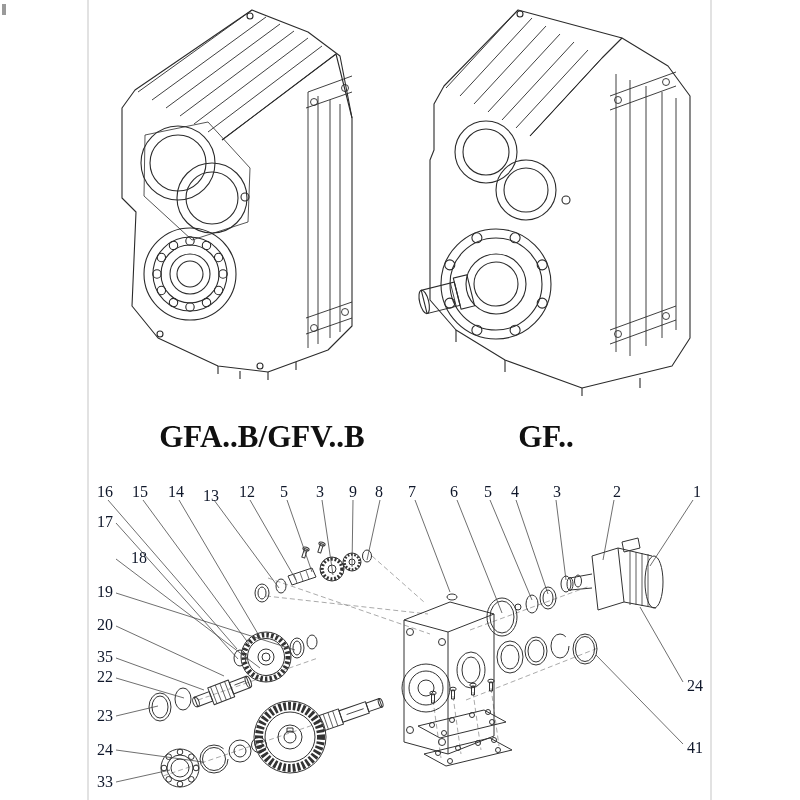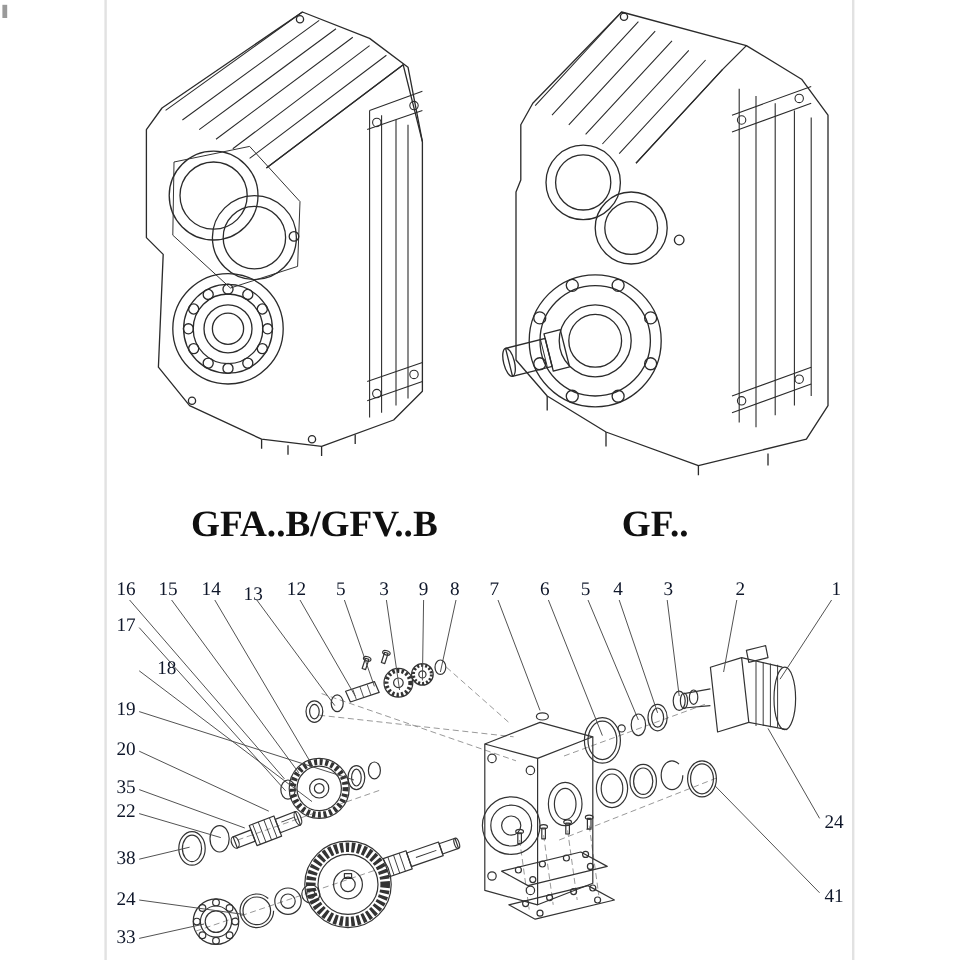--- a/index.html
+++ b/index.html
@@ -366,19 +366,19 @@
       <span class="callout" style="left: 211px; top: 496px;">13</span>
       <span class="callout" style="left: 176px; top: 492px;">14</span>
       <span class="callout" style="left: 140px; top: 492px;">15</span>
       <span class="callout" style="left: 105px; top: 492px;">16</span>
       <span class="callout" style="left: 105px; top: 522px;">17</span>
       <span class="callout" style="left: 105px; top: 558px; margin-left: 34px;">18</span>
       <span class="callout" style="left: 105px; top: 592px;">19</span>
       <span class="callout" style="left: 105px; top: 625px;">20</span>
       <span class="callout" style="left: 105px; top: 657px;">35</span>
       <span class="callout" style="left: 105px; top: 677px;">22</span>
-      <span class="callout" style="left: 105px; top: 716px;">38</span>
+      <span class="callout" style="left: 105px; top: 716px;">23</span>
       <span class="callout" style="left: 105px; top: 750px;">24</span>
       <span class="callout" style="left: 105px; top: 782px;">33</span>
       <span class="callout" style="left: 695px; top: 686px;">24</span>
       <span class="callout" style="left: 695px; top: 748px;">41</span>
     </div>
 </div>
 
 </body></html>

